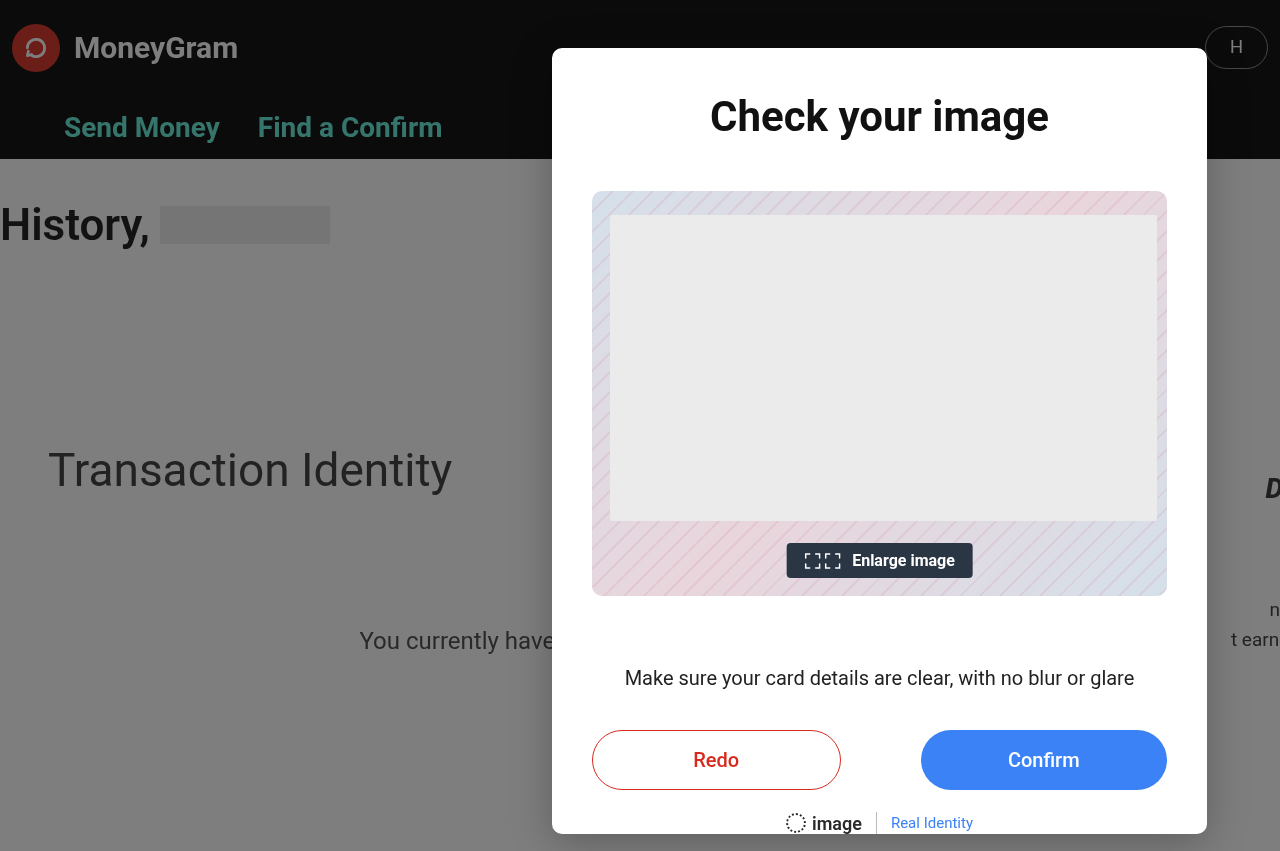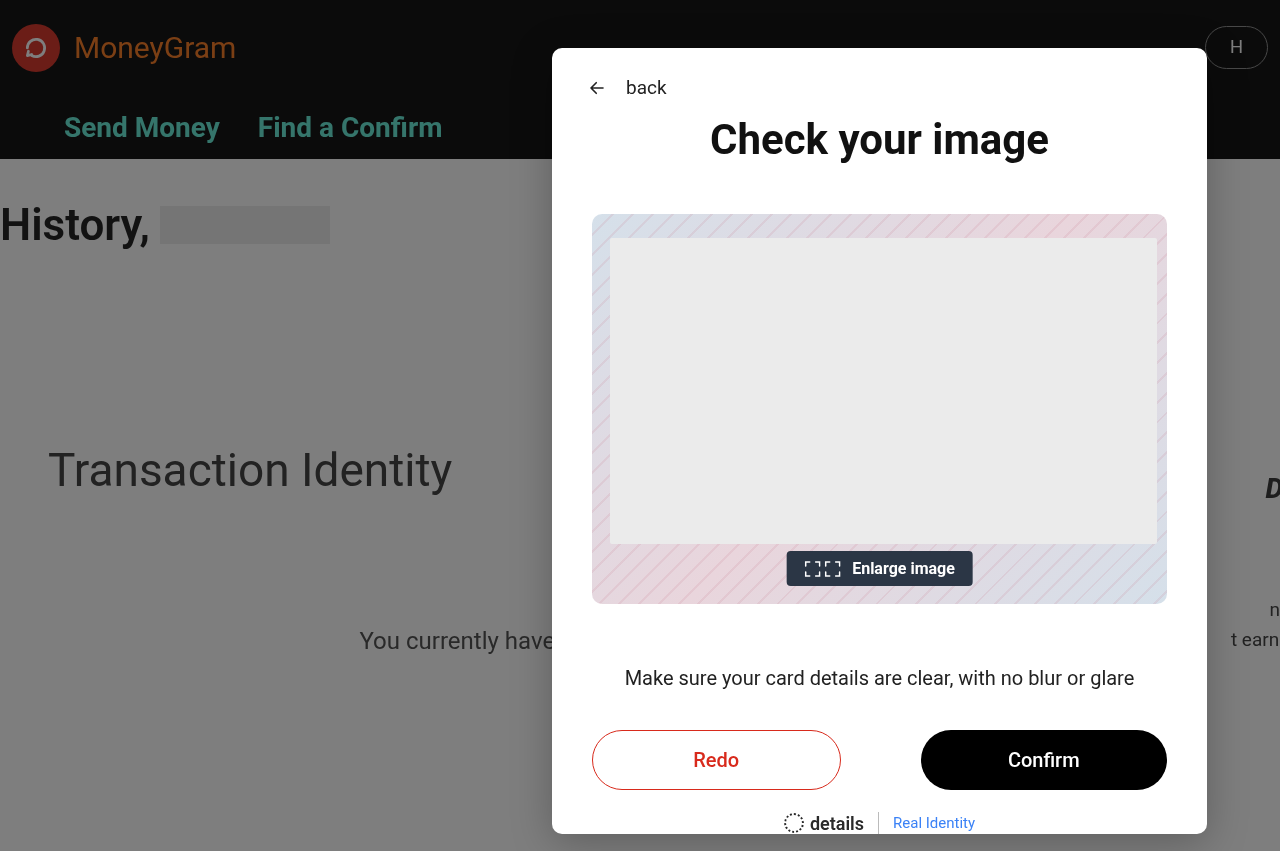--- a/index.html
+++ b/index.html
@@ -32,23 +32,23 @@
 .brand-logo {
   width: 48px;
   height: 48px;
   border-radius: 50%;
   background: #D4291C;
   display: flex;
   align-items: center;
   justify-content: center;
 }
 .brand-text {
-  color: #f97316;
+  color: #ffffff;
   font-size: 30px;
-  font-weight: 400;
+  font-weight: 700;
 }
 .help-btn {
   border: 1.5px solid #888;
   background: transparent;
   color: #fff;
   padding: 10px 24px;
   border-radius: 24px;
   font-size: 18px;
   font-weight: 500;
 }
@@ -153,21 +153,21 @@
   color: #222;
 }
 .modal-title {
   text-align: center;
   font-size: 42px;
   font-weight: 700;
   color: #111;
   margin-top: 16px;
 }
 .doc-image {
-  margin: 50px 40px 4px;
+  margin: 50px 40px 12px;
   height: 456px;
   border-radius: 10px;
   background: linear-gradient(135deg, #d5e0ea 0%, #e9d5dc 50%, #d5e0ea 100%);
   position: relative;
   overflow: hidden;
 }
 .doc-image::before {
   content: "";
   position: absolute;
   inset: 0;
@@ -228,21 +228,21 @@
   align-items: center;
   justify-content: center;
 }
 .btn-outline {
   border: 1.5px solid #D82A1C;
   background: #fff;
   color: #D82A1C;
 }
 .btn-primary {
   border: none;
-  background: #000000;
+  background: #3b82f6;
   color: #fff;
 }
 .footer {
   display: flex;
   align-items: center;
   justify-content: center;
   gap: 14px;
   margin-top: 22px;
 }
 .onfido-brand {
@@ -307,26 +307,20 @@
         <div>ntil:</div>
         <div>t earned</div>
       </div>
     </div>
   </div>
 </div>
 
 <div class="overlay"></div>
 
 <div class="modal">
-  <div class="modal-back">
-    <svg width="22" height="18" viewBox="0 0 24 24">
-      <path d="M20 12H4m0 0l7-7m-7 7l7 7" stroke="#222" stroke-width="2.2" stroke-linecap="round" stroke-linejoin="round" fill="none"></path>
-    </svg>
-    <span class="modal-back-text">back</span>
-  </div>
   <div class="modal-title">Check your image</div>
   <div class="doc-image">
     <div class="doc-mask"></div>
     <div class="enlarge">
       <span class="enlarge-icon">
         <svg width="16" height="16" viewBox="0 0 16 16">
             <path d="M1 5V1h4M15 5V1h-4M1 11v4h4M15 11v4h-4" stroke="#fff" stroke-width="1.6" fill="none" stroke-linecap="round"></path>
           </svg>
         <svg width="16" height="16" viewBox="0 0 16 16">
             <path d="M1 5V1h4M15 5V1h-4M1 11v4h4M15 11v4h-4" stroke="#fff" stroke-width="1.6" fill="none" stroke-linecap="round"></path>
@@ -334,17 +328,17 @@
       </span>
       <span>Enlarge image</span>
     </div>
   </div>
   <div class="instruction">Make sure your card details are clear, with no blur or glare</div>
   <div class="modal-buttons">
     <div class="btn btn-outline">Redo</div>
     <div class="btn btn-primary">Confirm</div>
   </div>
   <div class="footer">
-    <span class="onfido-brand">details</span>
+    <span class="onfido-brand">image</span>
     <span class="vdiv"></span>
     <span class="real-id">Real Identity</span>
   </div>
 </div>
 
 </body></html>

